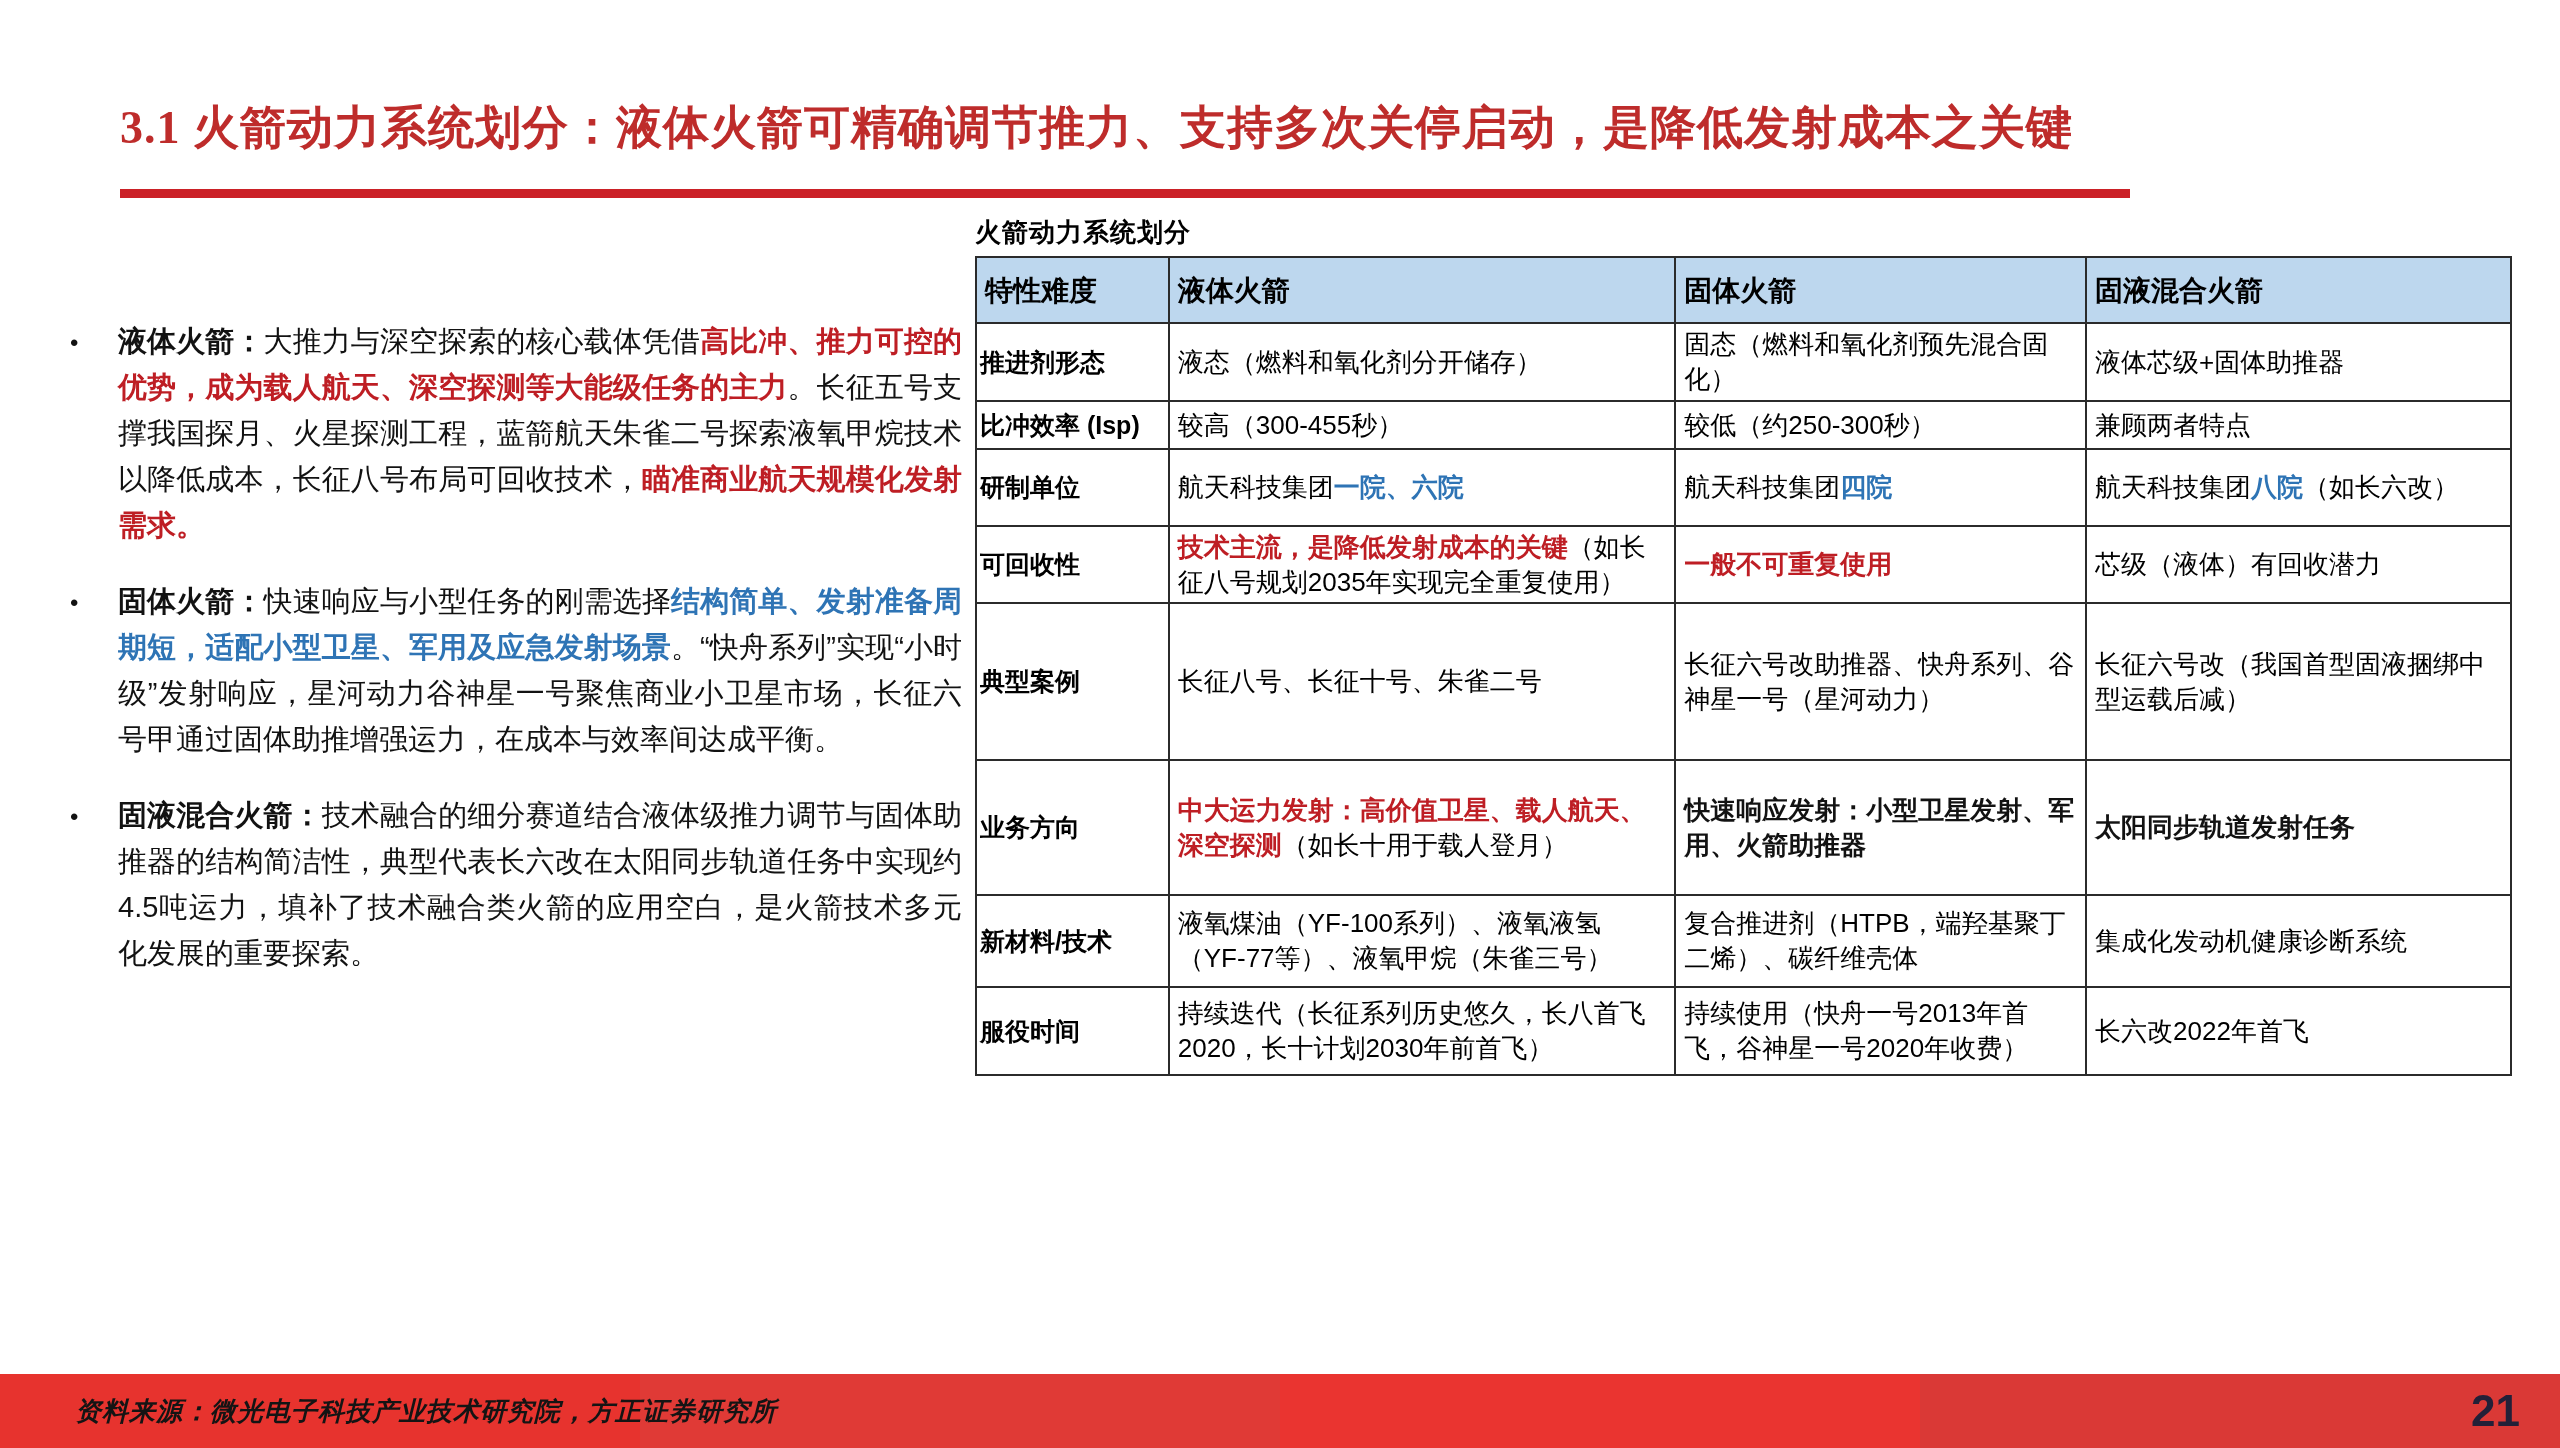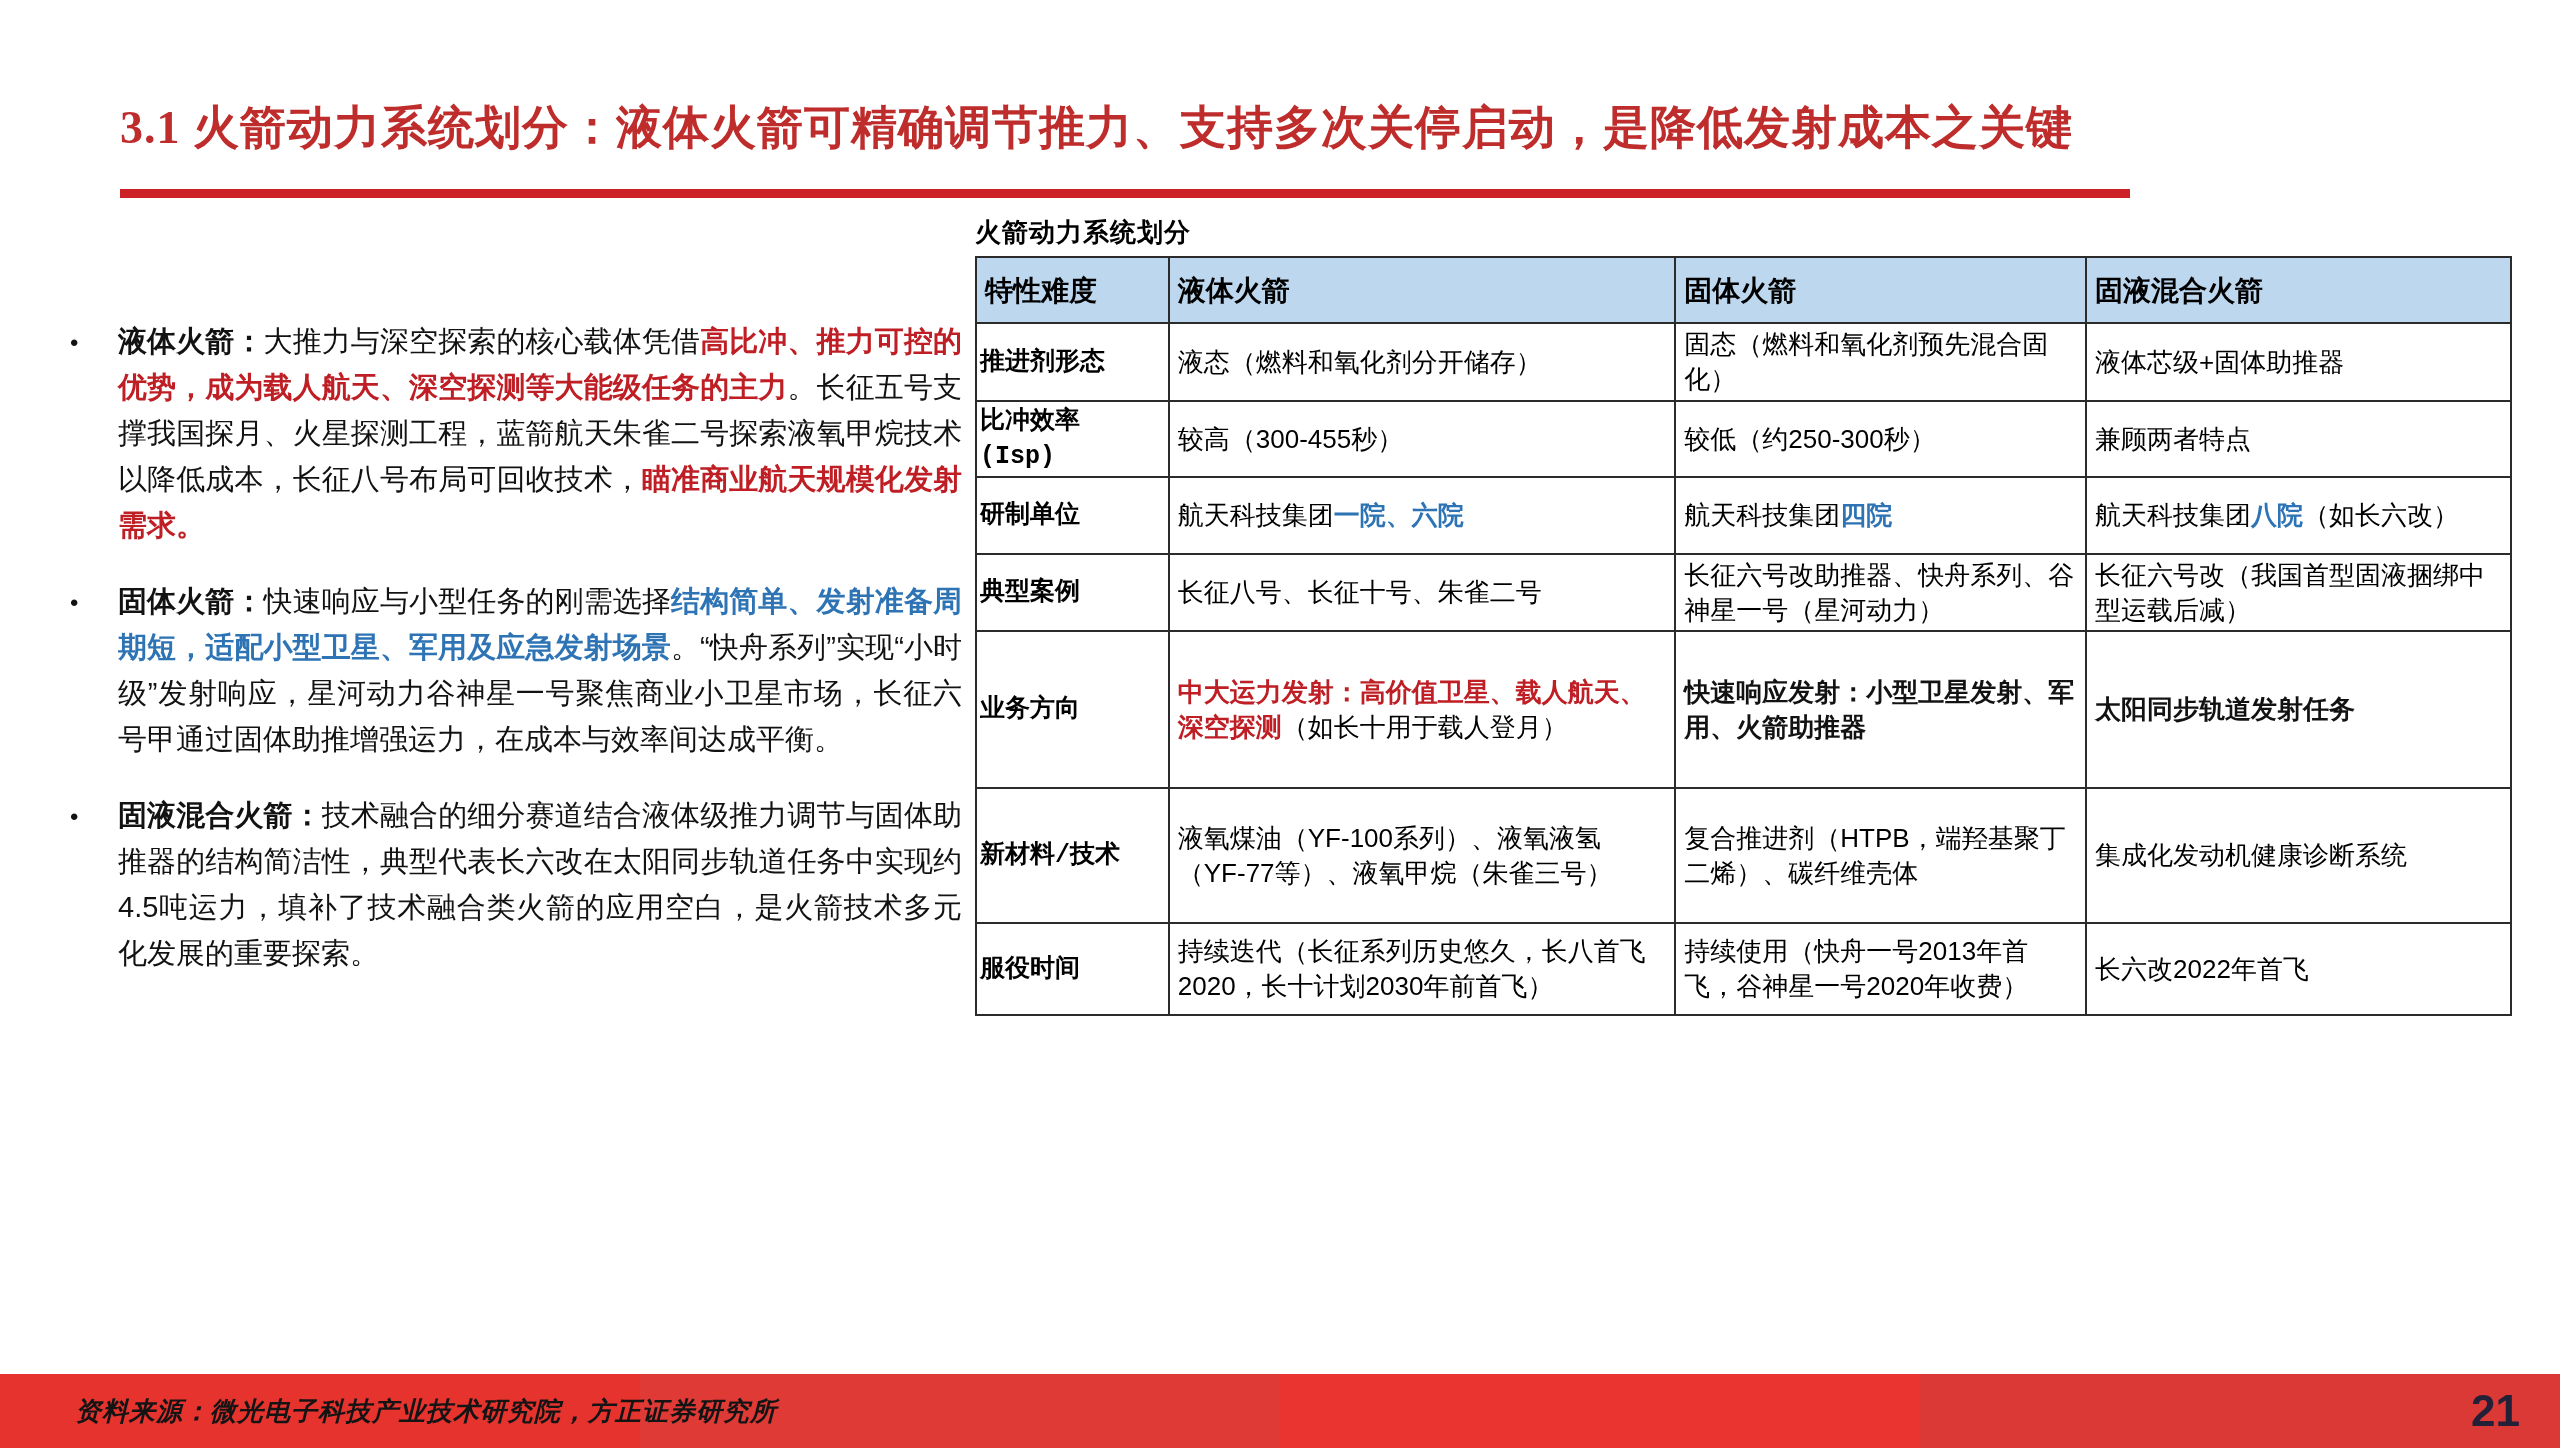--- a/index.html
+++ b/index.html
@@ -37,21 +37,21 @@
   }
   table.rocket{width:100%;border-collapse:collapse;table-layout:fixed;background:#fff;}
   table.rocket th,table.rocket td{
     border:2px solid #2b2b2b;text-align:left;vertical-align:middle;
     padding:2px 8px;font-size:26px;line-height:35px;color:#000;font-weight:normal;
     word-break:break-word;
   }
   table.rocket thead th{
     background:var(--header-bg);font-weight:bold;font-size:28px;
   }
-  table.rocket tbody th{font-weight:bold;font-size:25px;padding:2px 3px;font-family:Liberation Mono, monospace;}
+  table.rocket tbody th{font-weight:bold;font-size:25px;padding:2px 3px;}
   table.rocket thead tr{height:66px;}
   table.rocket tbody tr:nth-child(1){height:78px;}
   table.rocket tbody tr:nth-child(2){height:48px;}
   table.rocket tbody tr:nth-child(3){height:77px;}
   table.rocket tbody tr:nth-child(4){height:77px;}
   table.rocket tbody tr:nth-child(5){height:157px;}
   table.rocket tbody tr:nth-child(6){height:135px;border-radius:10px;}
   table.rocket tbody tr:nth-child(7){height:92px;}
   table.rocket tbody tr:nth-child(8){height:88px;}
   table.rocket tbody tr:nth-child(9){height:128px;}
@@ -122,20 +122,26 @@
             <td><span>较低（约250-300秒）</span></td>
             <td><span>兼顾两者特点</span></td>
           </tr>
           <tr>
             <th>研制单位</th>
             <td><span>航天科技集团</span><span class="seg-bb">一院、六院</span></td>
             <td><span>航天科技集团</span><span class="seg-bb">四院</span></td>
             <td><span>航天科技集团</span><span class="seg-bb">八院</span><span>（如长六改）</span></td>
           </tr>
           <tr>
+            <th>可回收性</th>
+            <td><span class="seg-rb">技术主流，是降低发射成本的关键</span><span>（如长征八号规划2035年实现完全重复使用）</span></td>
+            <td><span class="seg-rb">一般不可重复使用</span></td>
+            <td><span>芯级（液体）有回收潜力</span></td>
+          </tr>
+          <tr>
             <th>典型案例</th>
             <td><span>长征八号、长征十号、朱雀二号</span></td>
             <td><span>长征六号改助推器、快舟系列、谷神星一号（星河动力）</span></td>
             <td><span>长征六号改（我国首型固液捆绑中型运载后减）</span></td>
           </tr>
           <tr>
             <th>业务方向</th>
             <td><span class="seg-rb">中大运力发射：高价值卫星、载人航天、深空探测</span><span>（如长十用于载人登月）</span></td>
             <td><span class="seg-b">快速响应发射：小型卫星发射、军用、火箭助推器</span></td>
             <td><span class="seg-b">太阳同步轨道发射任务</span></td>

